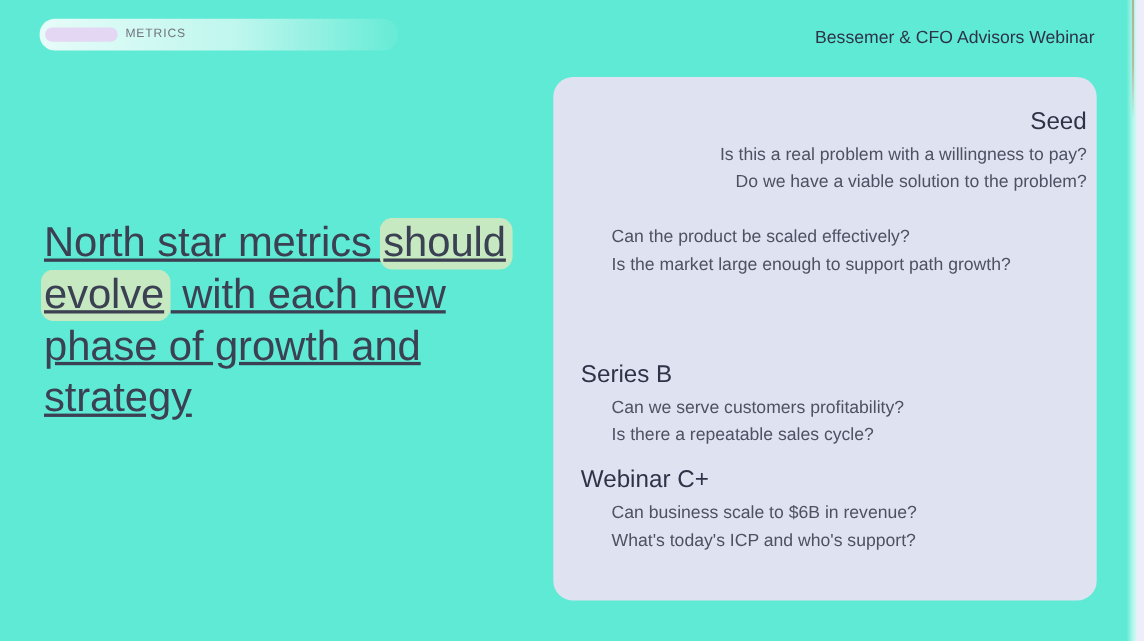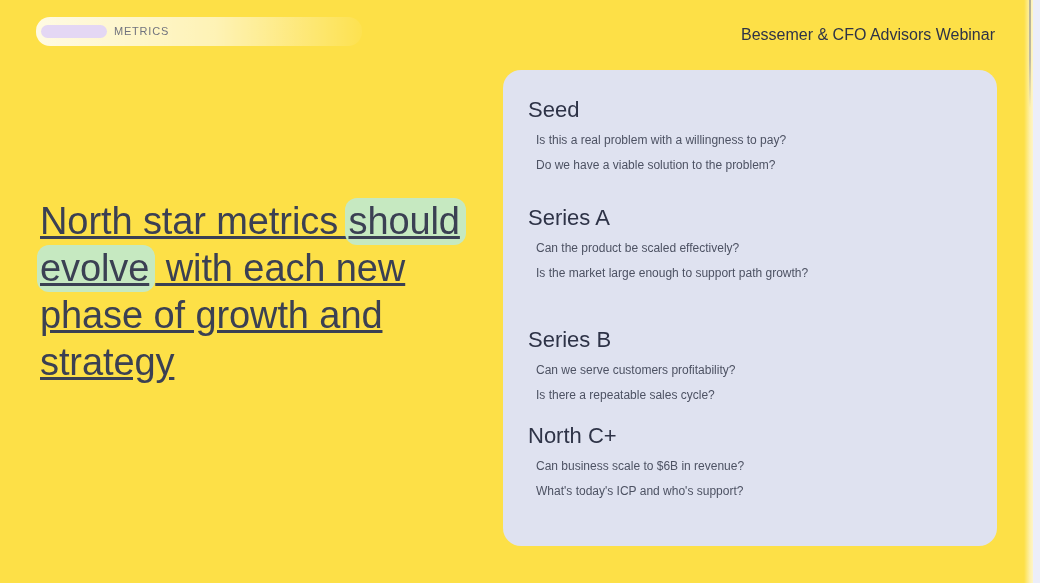--- a/index.html
+++ b/index.html
@@ -11,21 +11,21 @@
     height: 583px;
     overflow: hidden;
     background: #eceef9;
     font-family: "Liberation Sans", sans-serif;
     -webkit-font-smoothing: antialiased;
   }
   .slide {
     position: relative;
     width: 1040px;
     height: 583px;
-    background: #fde047;
+    background: #5eead4;
     overflow: hidden;
   }
 
   
   .edge-white {
     position: absolute;
     top: 0;
     right: 6px;
     width: 10px;
     height: 583px;
@@ -125,24 +125,24 @@
     width: 460px;
   }
   .stage-title {
     font-size: 22px;
     color: #2e3347;
     line-height: 30px;
     margin: 0 0 3px 0;
     white-space: nowrap;
   }
   .stage-q {
-    font-size: 12px;
+    font-size: 16px;
     color: #4d5263;
     line-height: 25px;
-    margin-left: 8px;
+    margin-left: 28px;
     white-space: nowrap;
   }
 </style>
 </head>
 <body>
 
 <div class="slide">
 
   <div class="edge-white"></div>
   <div class="edge-line"></div>
@@ -152,38 +152,37 @@
   <div class="badge-pill"></div>
   <div class="badge-label">METRICS</div>
   <div class="header-title">Bessemer &amp; CFO Advisors Webinar</div>
 
   <div class="headline">
     <span>North star metrics </span><span class="hl-mark">should evolve</span><span> with each new phase of growth and strategy</span>
   </div>
 
   <div class="panel">
 
-    <div class="stage" style="top:25px;">
+    <div class="stage" style="top:25px;text-align:right;">
       <div class="stage-title">Seed</div>
       <div class="stage-q">Is this a real problem with a willingness to pay?</div>
       <div class="stage-q">Do we have a viable solution to the problem?</div>
     </div>
 
     <div class="stage" style="top:133px;">
-      <div class="stage-title">Series A</div>
       <div class="stage-q">Can the product be scaled effectively?</div>
       <div class="stage-q">Is the market large enough to support path growth?</div>
     </div>
 
     <div class="stage" style="top:255px;">
       <div class="stage-title">Series B</div>
       <div class="stage-q">Can we serve customers profitability?</div>
       <div class="stage-q">Is there a repeatable sales cycle?</div>
     </div>
 
     <div class="stage" style="top:351px;">
-      <div class="stage-title">North C+</div>
+      <div class="stage-title">Webinar C+</div>
       <div class="stage-q">Can business scale to $6B in revenue?</div>
       <div class="stage-q">What's today's ICP and who's support?</div>
     </div>
 
   </div>
 </div>
 
 </body></html>

